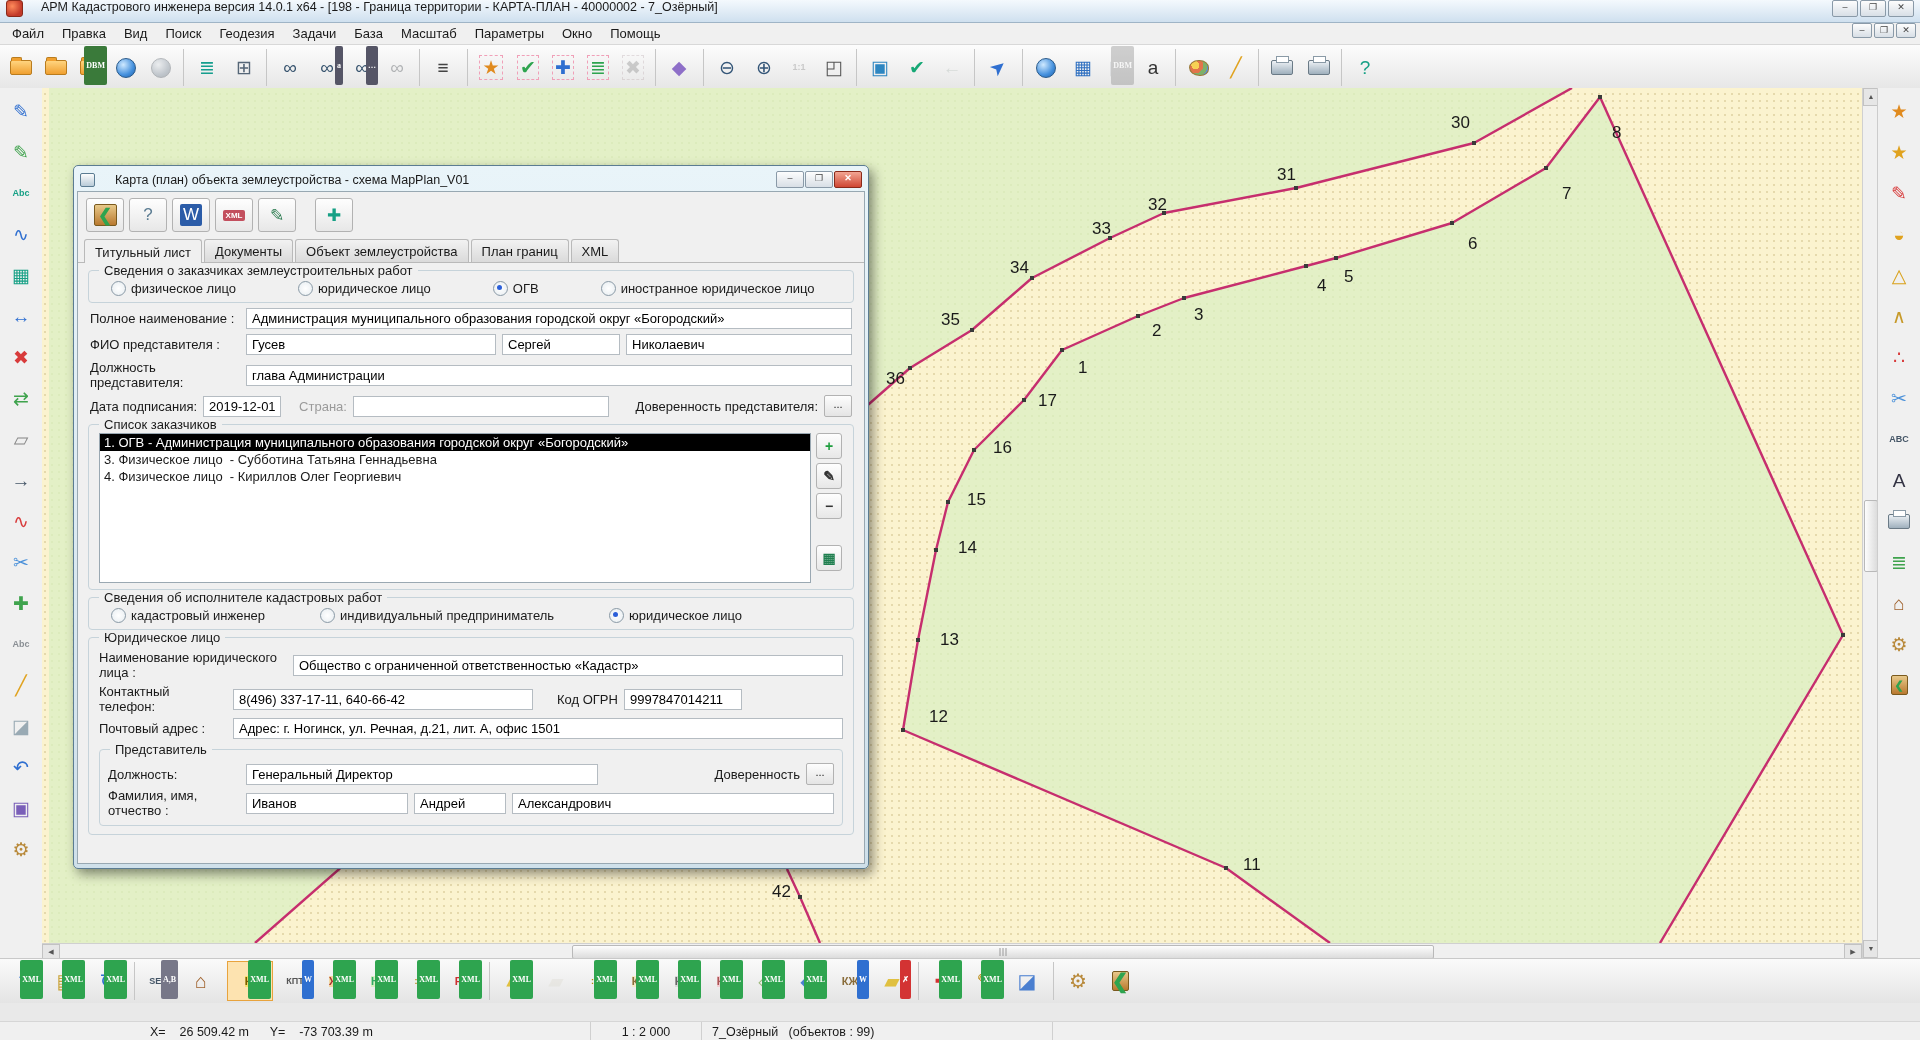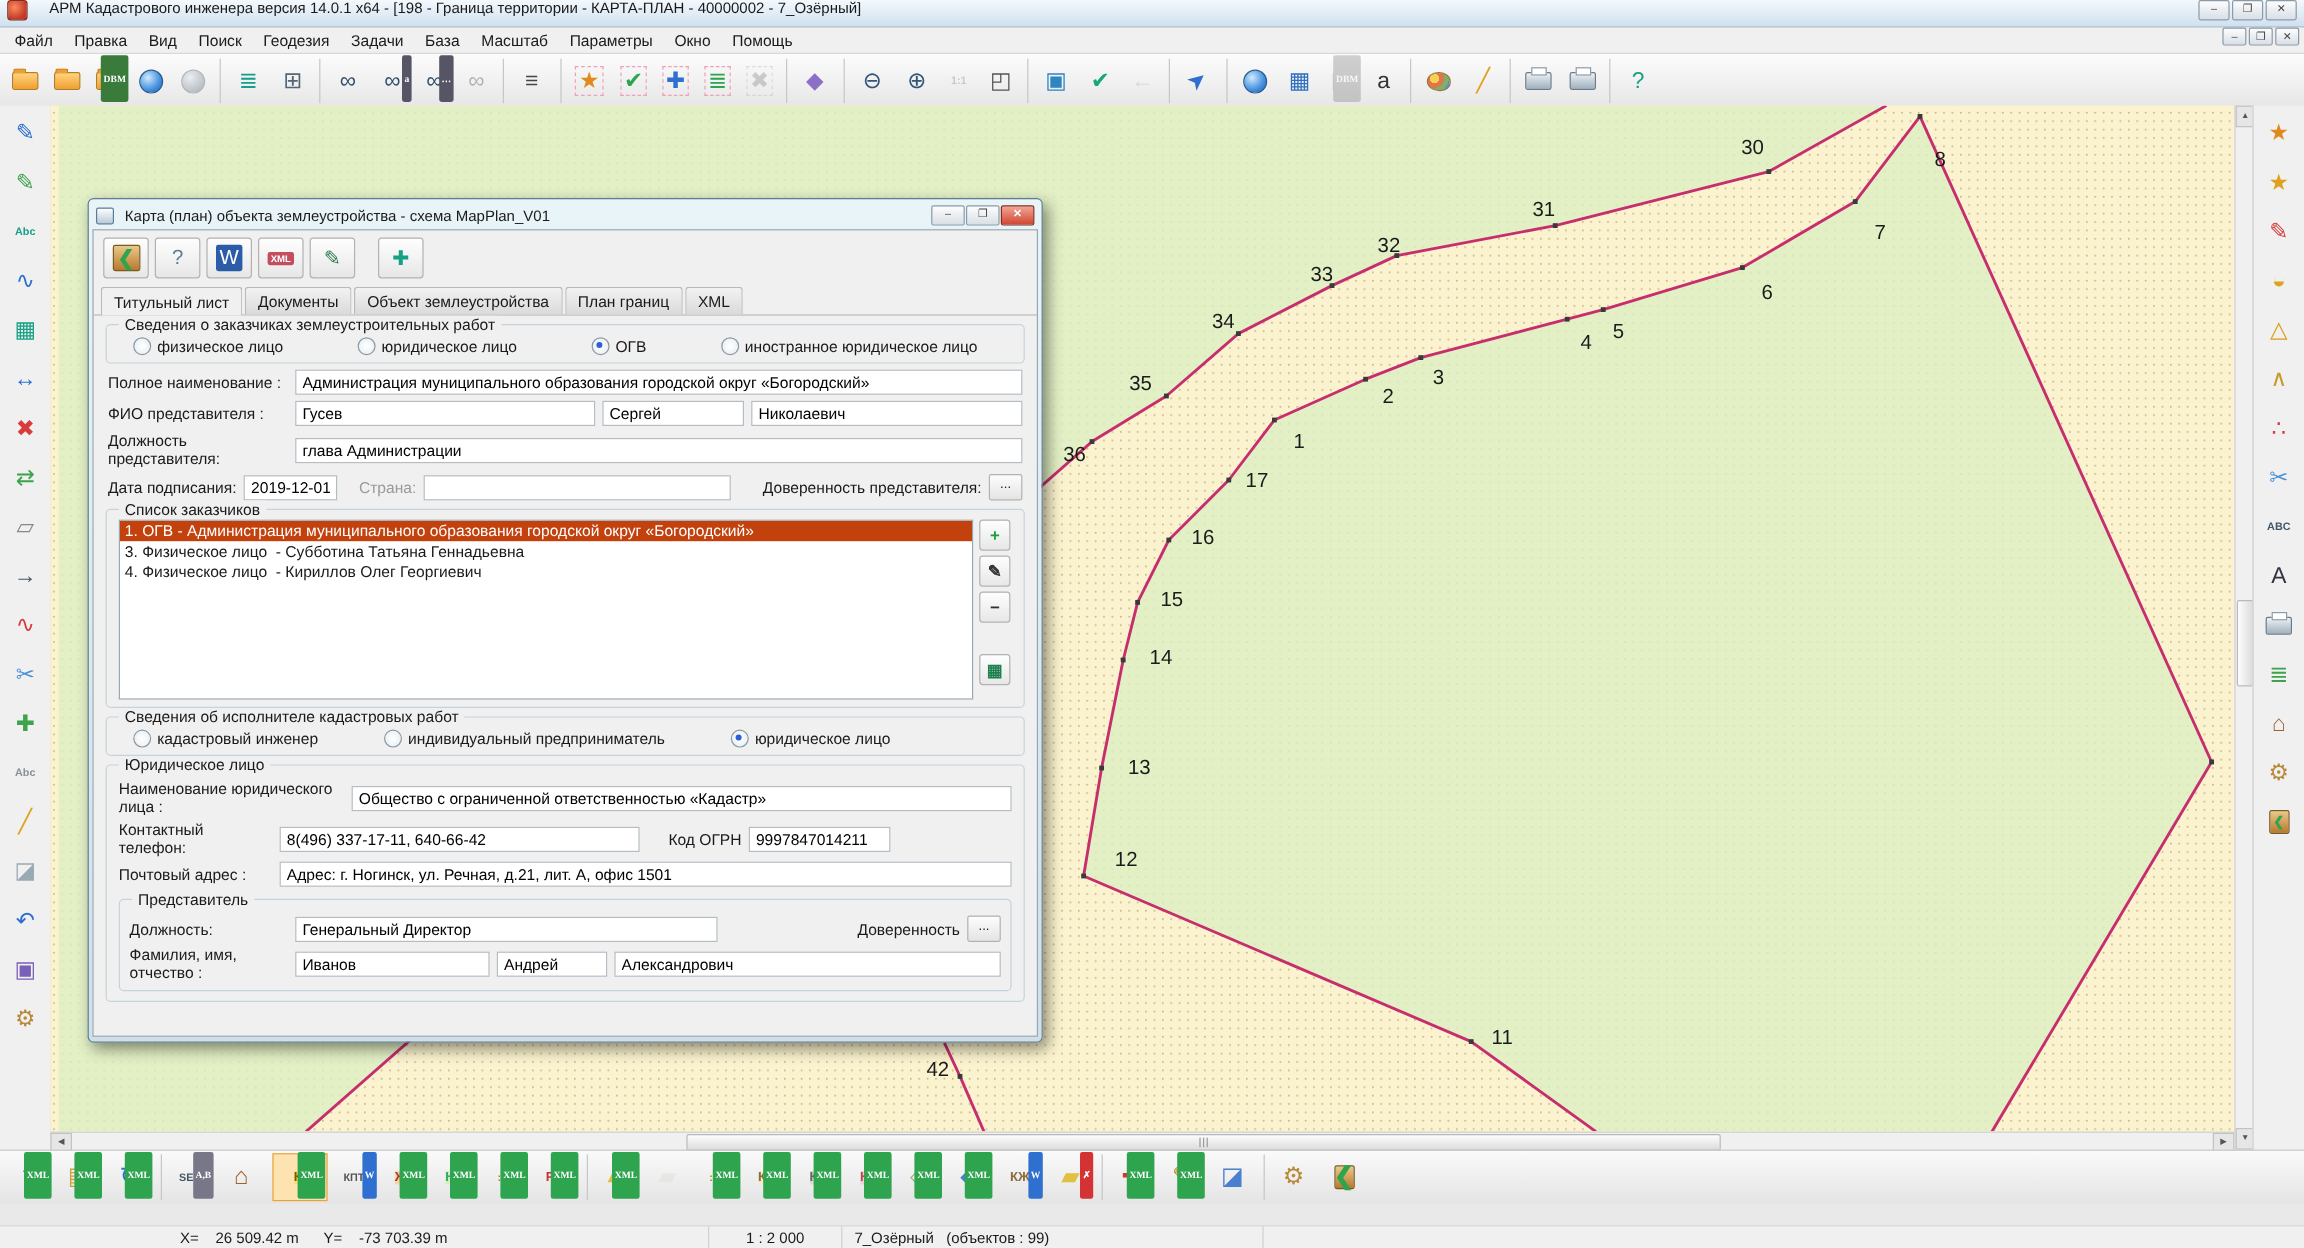--- a/index.html
+++ b/index.html
@@ -73,21 +73,21 @@
   .status2{position:absolute;top:1021px;left:0;width:1920px;height:19px;background:#f0f0f0;border-top:1px solid #d6d6d6;
     display:flex;align-items:center;font-size:12.5px;white-space:pre;}
   .status2 .seg{border-right:1px solid #d0d0d0;height:100%;display:flex;align-items:center;padding:0 10px;}
   .seg.coords{margin-left:140px;width:430px;}
   .seg.scale{width:90px;justify-content:center;}
   .seg.layer{width:330px;}
 
   
   .dialog{position:absolute;left:73px;top:165px;width:796px;height:704px;border-radius:5px;
     background:linear-gradient(#e9f4f9,#cfe0ea);border:1px solid #5b7c92;box-shadow:4px 5px 12px rgba(0,0,0,.45);padding:2px 3px 3px 3px;box-sizing:border-box;}
-  .dlg-titlebar{height:23px;display:flex;align-items:center;gap:9px;padding:0 3px;}
+  .dlg-titlebar{height:23px;display:flex;align-items:center;gap:20px;padding:0 3px;}
   .dlg-title{font-size:12.5px;}
   .dlg-sysicon{width:13px;height:12px;background:linear-gradient(#fdfdfd,#b9cbd8);border:1px solid #5b7c92;border-radius:2px;}
   .dlg-btns{margin-left:auto;display:flex;gap:1px;}
   .dlg-btns .wb{width:26px;height:15px;}
   .wb.close{background:linear-gradient(#f2a694,#cf4632);color:#fff;border-color:#8a2a1a;font-weight:bold;}
   .dlg-inner{height:673px;background:#f0f0f0;border:1px solid #98a8b2;box-sizing:border-box;display:flex;flex-direction:column;}
   .dlg-toolbar{display:flex;align-items:center;gap:5px;padding:6px 8px 4px 8px;}
   .dbtn{position:relative;width:36px;height:32px;border:1px solid #b2b2b2;border-radius:3px;background:linear-gradient(#fefefe,#e7e7e7);
     display:flex;align-items:center;justify-content:center;}
   .dbtn .glyph{font-size:17px;}
@@ -107,21 +107,21 @@
   .radio-row.checked .radio::after{content:"";position:absolute;left:3px;top:3px;width:5px;height:5px;border-radius:50%;background:#2b5fd9;}
   .frow{display:flex;align-items:center;gap:6px;margin:5px 10px;}
   .flabel{font-size:13px;flex:0 0 auto;}
   .flabel.dim{color:#9a9a9a;margin-left:12px;}
   input.fi{height:21px;border:1px solid #b5bcc2;padding:0 5px;font:13px "Liberation Sans",sans-serif;background:#fff;box-sizing:border-box;}
   .ell-btn{width:26px;height:20px;border:1px solid #b2b2b2;border-radius:2px;background:linear-gradient(#fdfdfd,#e4e4e4);
     font-size:11px;line-height:16px;text-align:center;}
   .listwrap{display:flex;gap:4px;margin:2px 2px 0 2px;}
   .listbox{flex:1;height:148px;border:1px solid #9aa8b2;background:#fff;overflow:hidden;}
   .list-item{font-size:13px;padding:1px 4px;white-space:pre;}
-  .list-item.selected{background:#c2410c;color:#fff;}
+  .list-item.selected{background:#000000;color:#fff;}
   .listbtns{width:28px;display:flex;flex-direction:column;gap:4px;align-items:center;}
   .lbtn{width:24px;height:24px;border:1px solid #b2b2b2;border-radius:3px;background:linear-gradient(#fefefe,#e7e7e7);
     display:flex;align-items:center;justify-content:center;}
   .lbtn .glyph{font-size:14px;font-weight:bold;}
   .lbtn.gap{margin-top:22px;}
   .innerbox{border:1px solid #c6d3da;border-radius:4px;margin:10px 2px 2px 2px;padding:10px 6px 4px 6px;position:relative;}
 </style>
 </head>
 <body>
 

